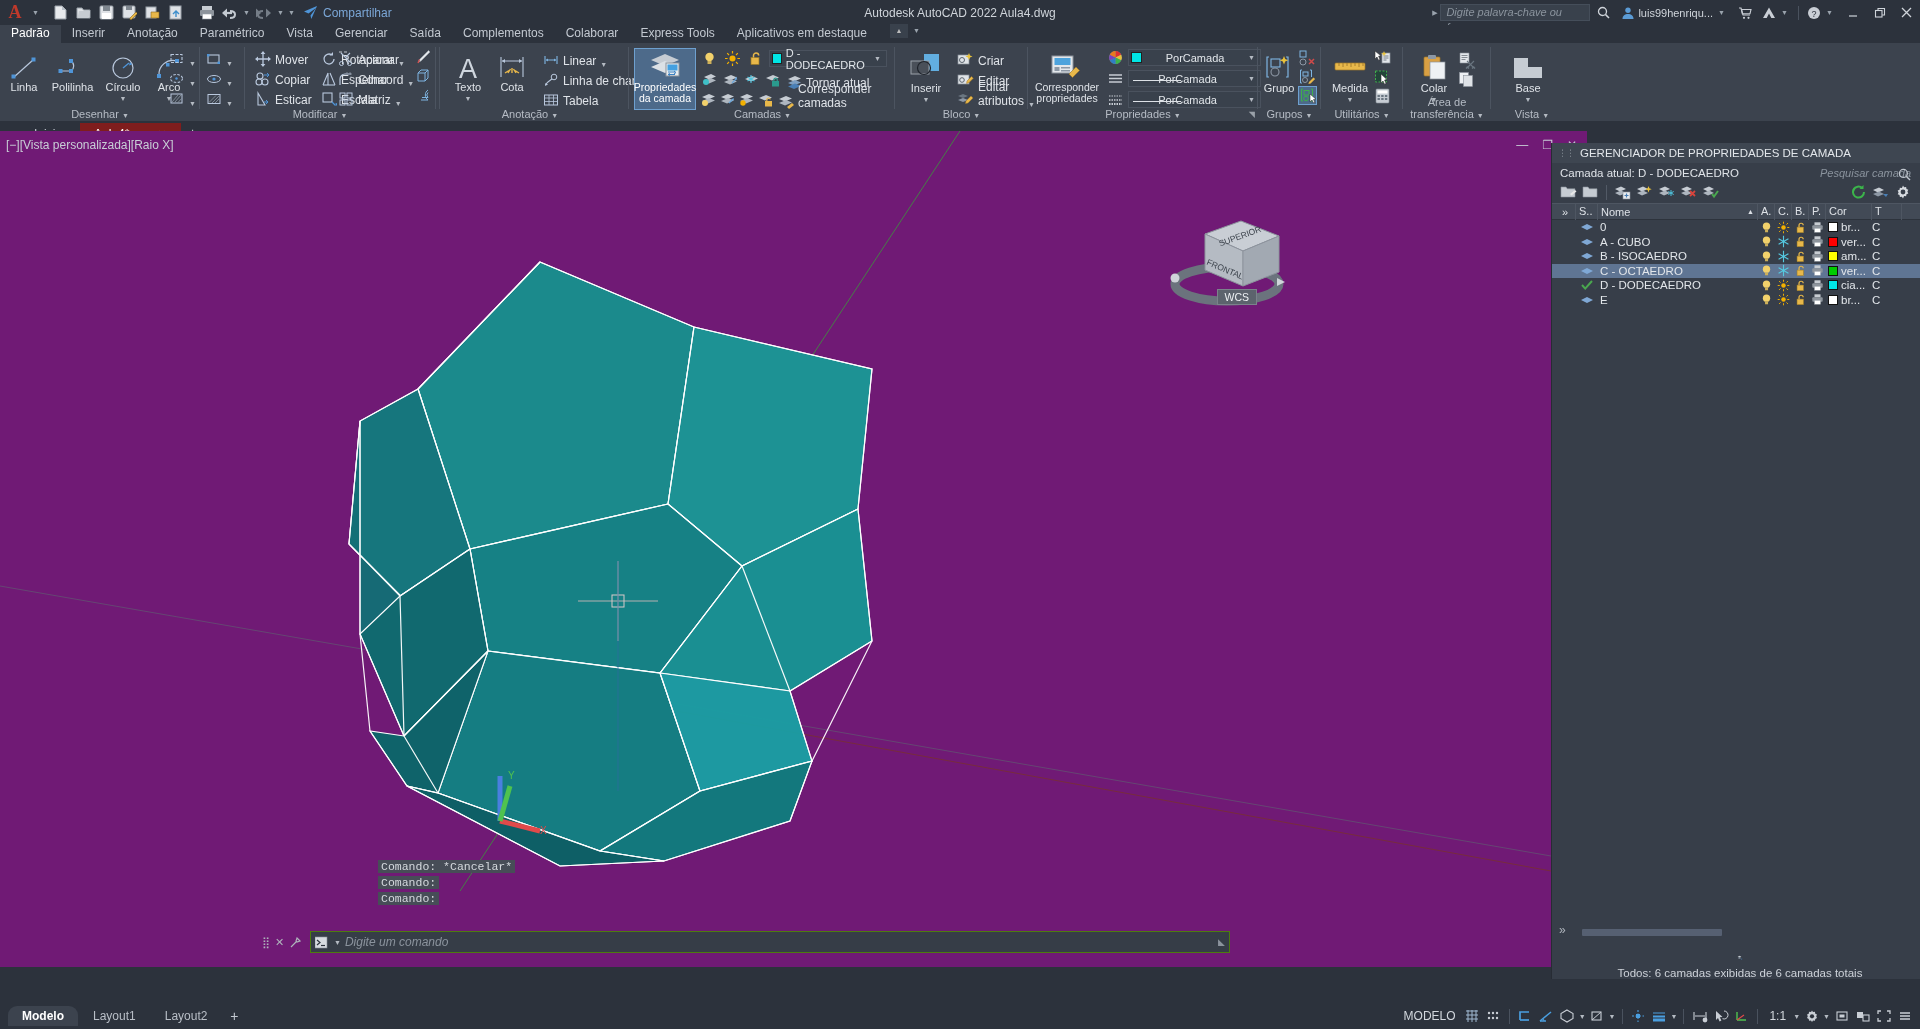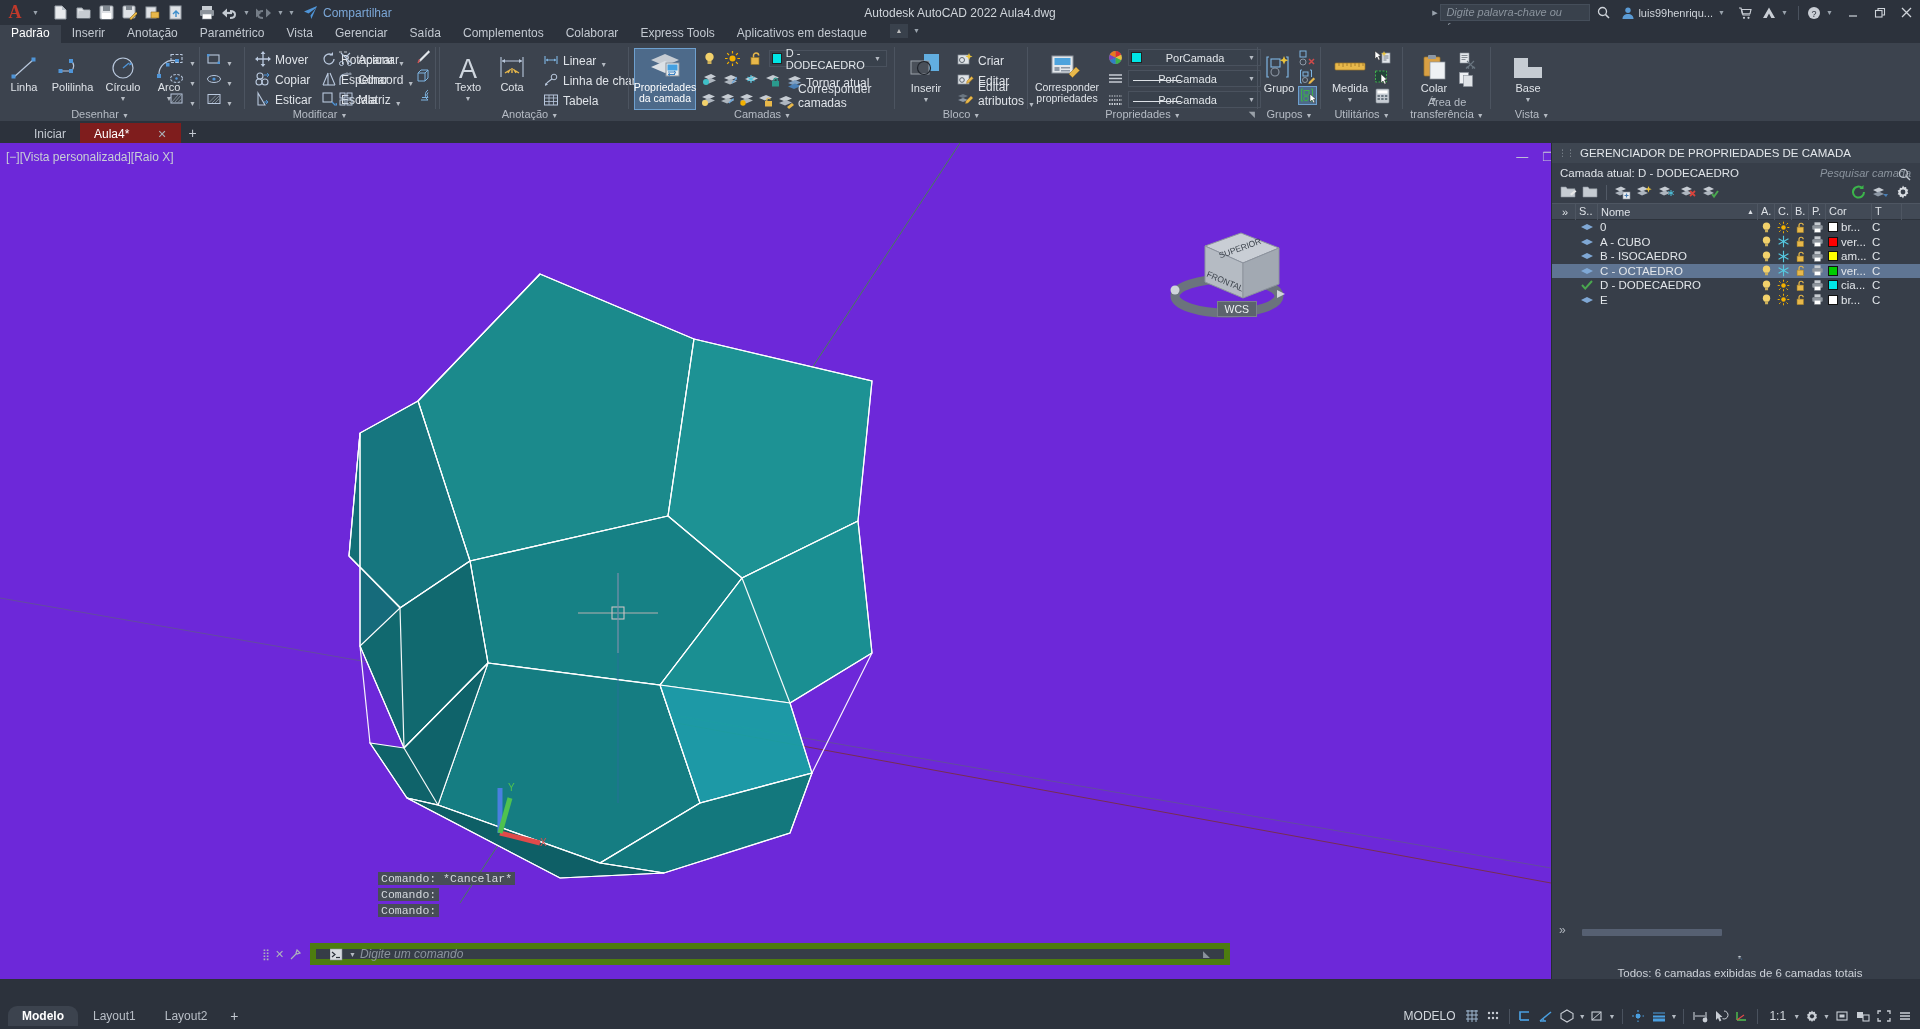--- a/index.html
+++ b/index.html
@@ -73,31 +73,31 @@
   .doctabs {
     position:absolute; top:121px; left:0; width:1920px; height:22px; background:#2c323c;
     display:flex; align-items:flex-end; padding-left:20px; font-size:12px;
   }
   .dtab { height:20px; padding:2px 14px 0 14px; color:#c3c9d1; display:flex; align-items:center; gap:8px;}
   .dtab.active { background:#7f1d1d; color:#fff;gap:28px; }
   .dtab .x { font-size:11px; color:#aab0b8;}
 
   
   .canvas {
-    position:absolute; top:143px; left:0; width:1587px; height:836px; background:#6d28d9;
+    position:absolute; top:131px; left:0; width:1587px; height:836px; background:#701a75;
     overflow:hidden;
   }
   .vplabel { position:absolute; top:7px; left:6px; font-size:12px; color:#c8ced6;}
   .vp-ctrl { position:absolute; top:7px; right:10px; display:flex; gap:14px; font-size:12px; color:#c8ced6;}
   .cmdline-float { position:absolute; left:378px; bottom:59px; font-family:"Liberation Mono", monospace; font-size:11.5px;}
   .cmdline-float div { background:#474d57; color:#d5d9de; display:inline-block; padding:0px 3px; margin-bottom:3px;}
 
   .cmdbar {
     position:absolute; left:310px; bottom:14px; width:920px; height:22px;
-    background:#363d47; border:6px solid #4d7c0f; display:flex; align-items:center; gap:4px; padding:0 14px;
+    background:#363d47; border:1px solid #4d7c0f; display:flex; align-items:center; gap:4px; padding:0 4px;
     font-size:12px; color:#aeb4bc;
   }
   .cmd-handle { position:absolute; left:262px; bottom:14px; height:22px; display:flex; align-items:center; gap:5px; color:#aeb4bc; font-size:11px;}
 
   
   .palette {
     position:absolute; top:143px; left:1551px; width:369px; height:836px;
     background:#373e49; border-left:1px solid #272c34;
   }
   .pal-title { height:20px; display:flex; align-items:center; gap:6px; padding-left:6px; font-size:11.5px; color:#e2e6ea; background:#3e4651;}

